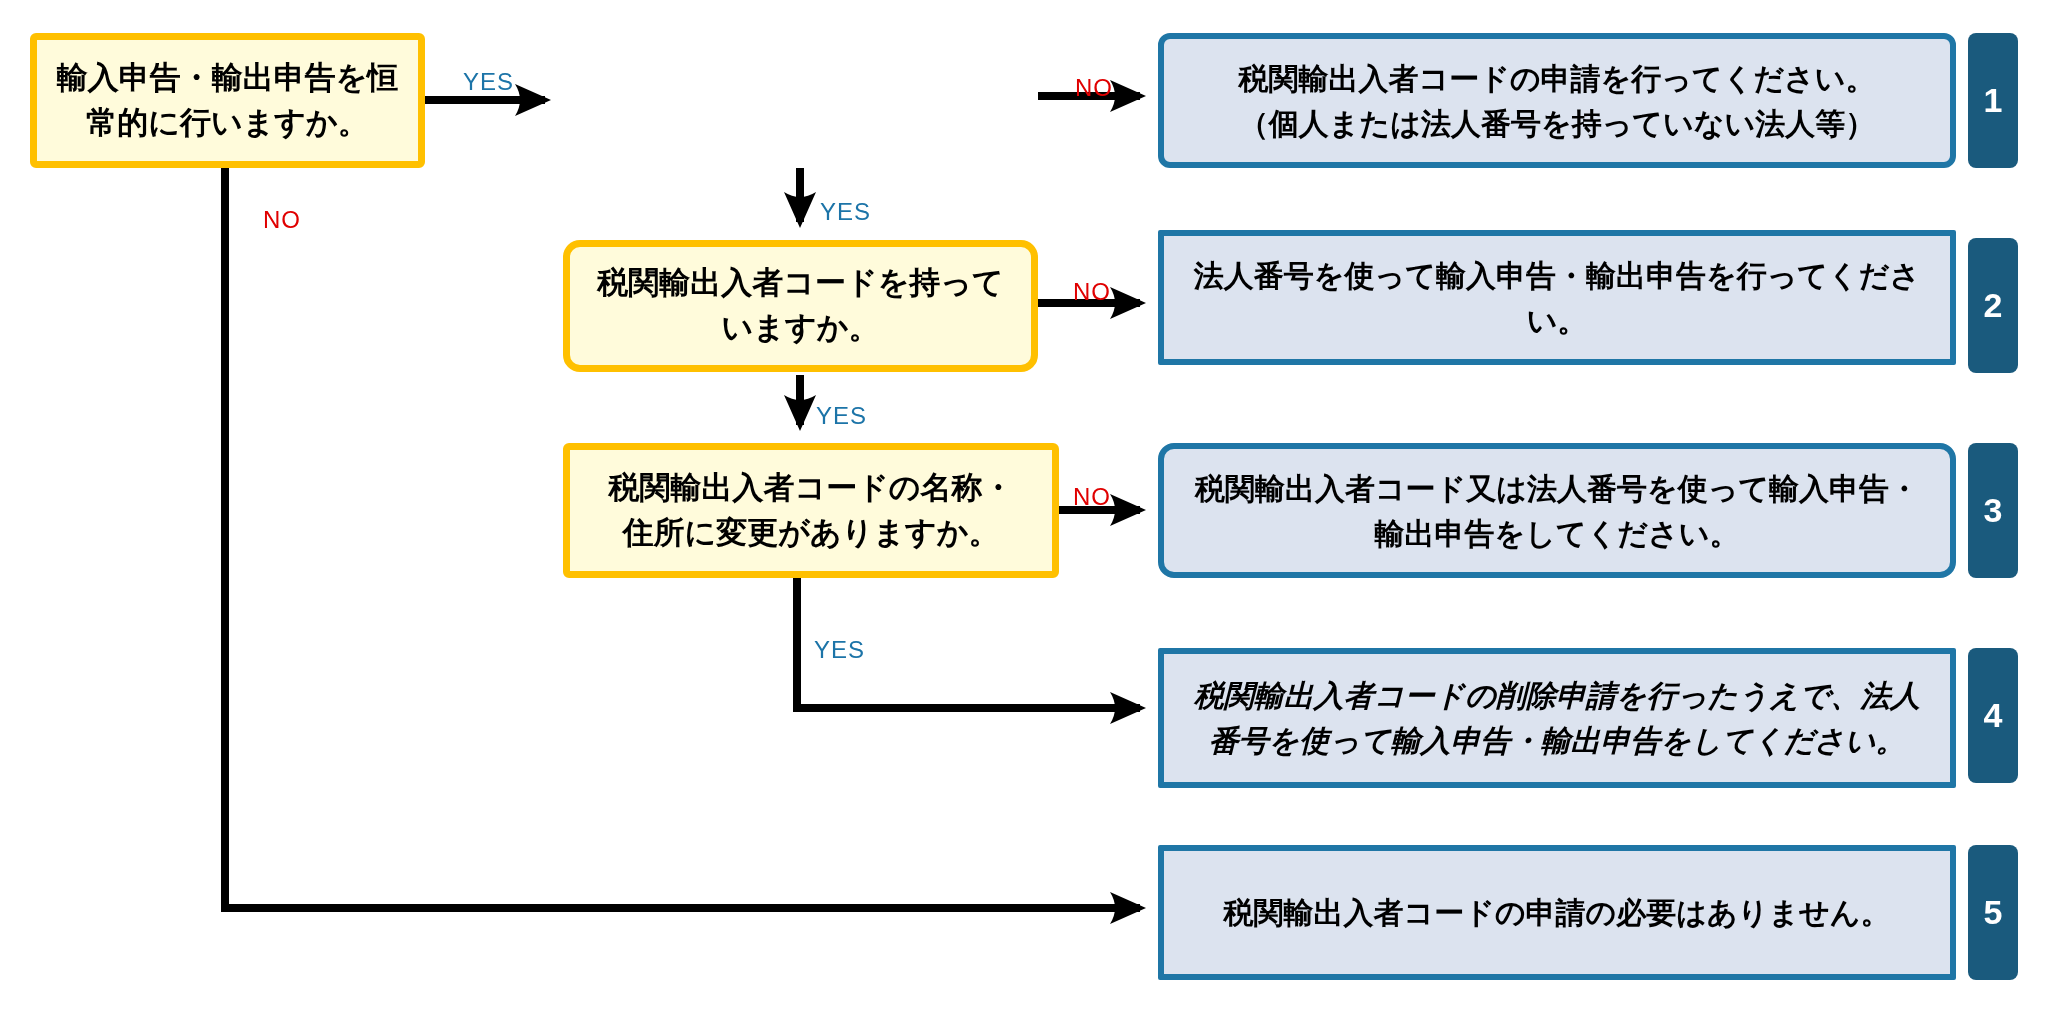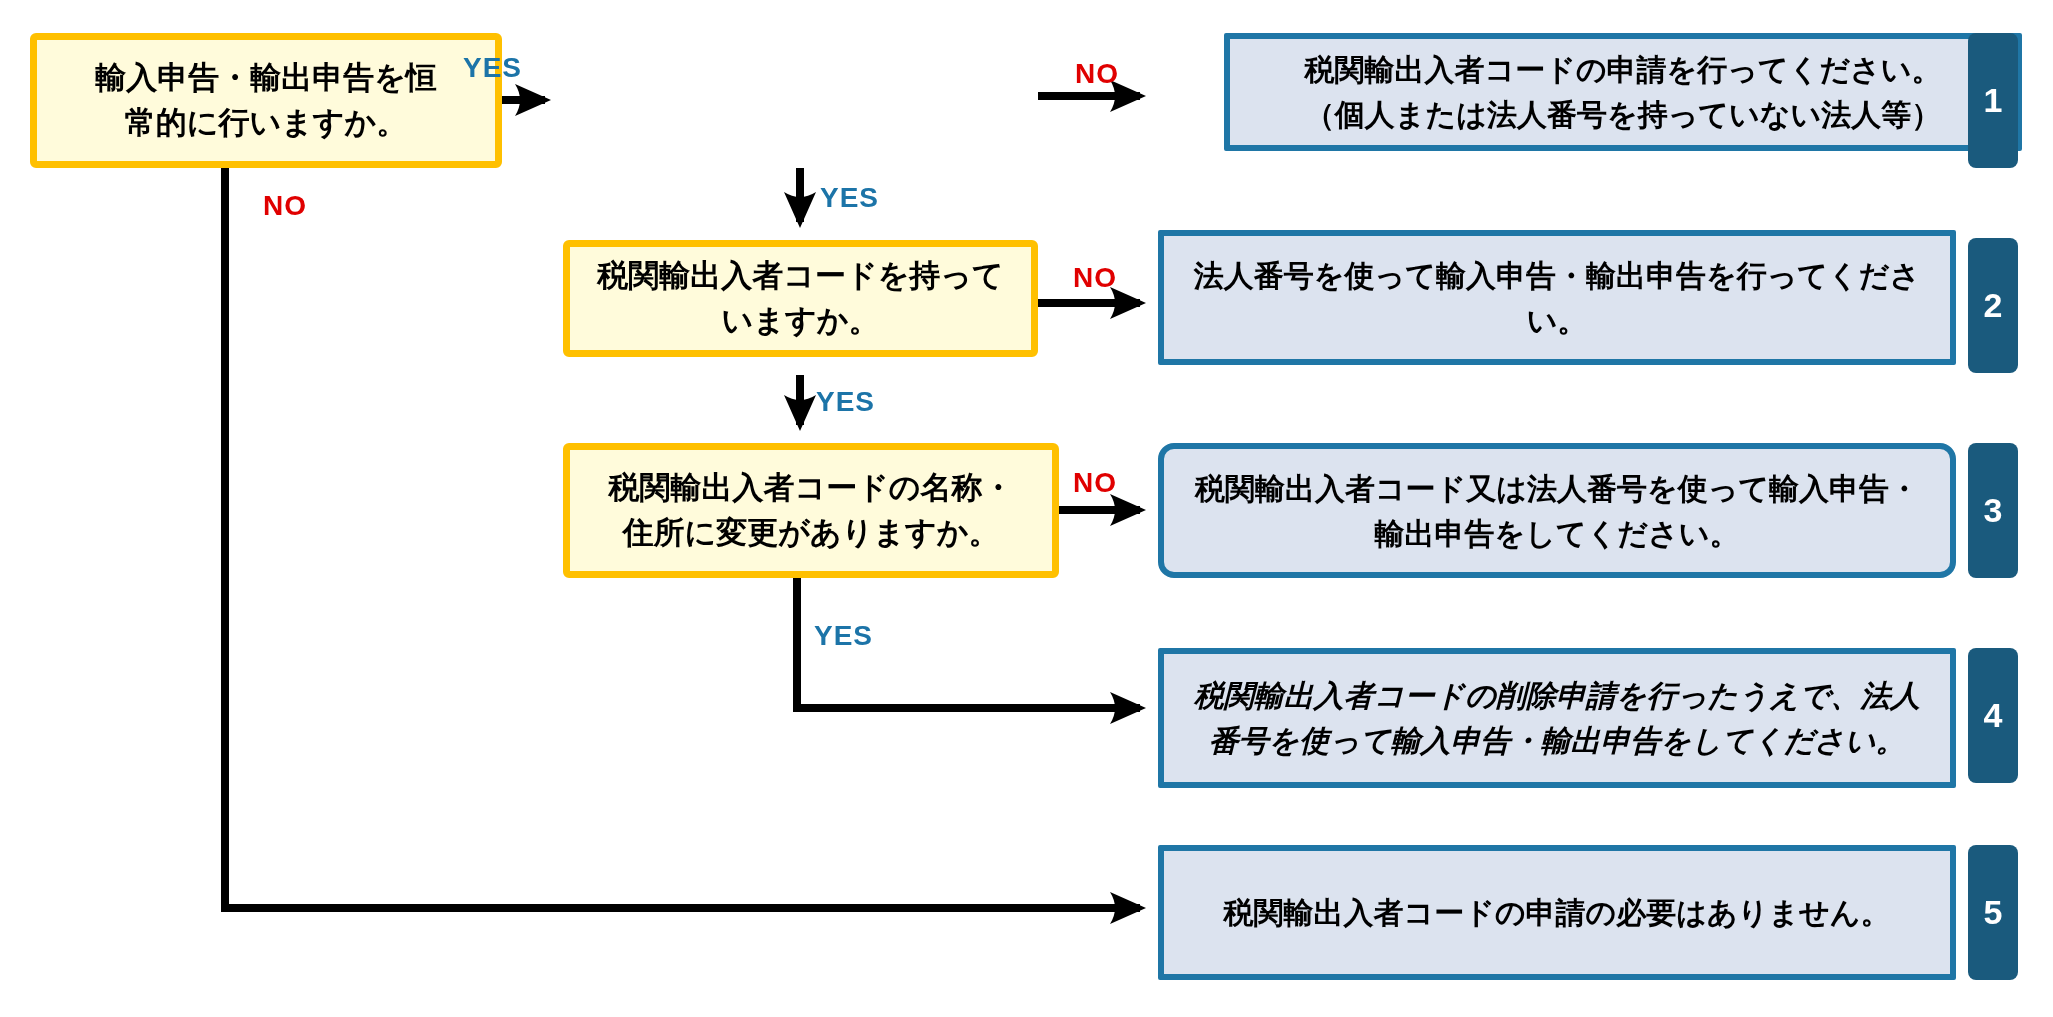--- a/index.html
+++ b/index.html
@@ -61,35 +61,36 @@
     border-radius: 8px;
     display: flex;
     align-items: center;
     justify-content: center;
     color: #ffffff;
     font-weight: bold;
     font-size: 34px;
   }
   .edge-label {
     position: absolute;
-    font-weight: bold;
-    font-size: 28px;
+    font-weight: normal;
+    font-size: 24px;
     letter-spacing: 1px;
+    margin-top: 16px;
   }
   .edge-label.yes { color: var(--yes-color, #1C74A8); }
   .edge-label.no  { color: var(--no-color,  #E00000); }
 
   
-  #q1 { left: 30px;  top: 33px;  width: 472px; height: 135px; }
+  #q1 { left: 30px;  top: 33px;  width: 395px; height: 135px; }
   #q2 { left: 563px; top: 35px;  width: 475px; height: 133px; }
-  #q3 { left: 563px; top: 240px; width: 475px; height: 117px; }
+  #q3 { left: 563px; top: 240px; width: 475px; height: 132px; border-radius: 17px; }
   #q4 { left: 563px; top: 443px; width: 496px; height: 135px; }
 
   
-  #r1 { left: 1224px; top: 33px;  width: 798px; height: 118px; }
+  #r1 { left: 1158px; top: 33px;  width: 798px; height: 135px; border-radius: 12px; }
   #r2 { left: 1158px; top: 230px; width: 798px; height: 135px; }
   #r3 { left: 1158px; top: 443px; width: 798px; height: 135px; border-radius: 16px; }
   #r4 { left: 1158px; top: 648px; width: 798px; height: 140px; font-style: italic; }
   #r5 { left: 1158px; top: 845px; width: 798px; height: 135px; }
 
   
   #t1 { left: 1968px; top: 33px;  width: 50px; height: 135px; }
   #t2 { left: 1968px; top: 238px; width: 50px; height: 135px; }
   #t3 { left: 1968px; top: 443px; width: 50px; height: 135px; }
   #t4 { left: 1968px; top: 648px; width: 50px; height: 135px; }

